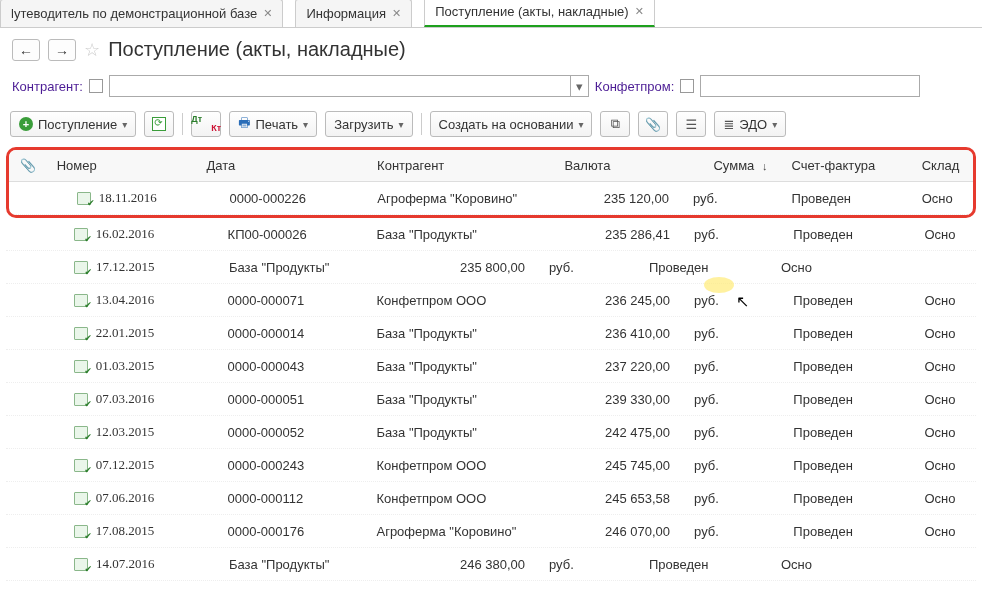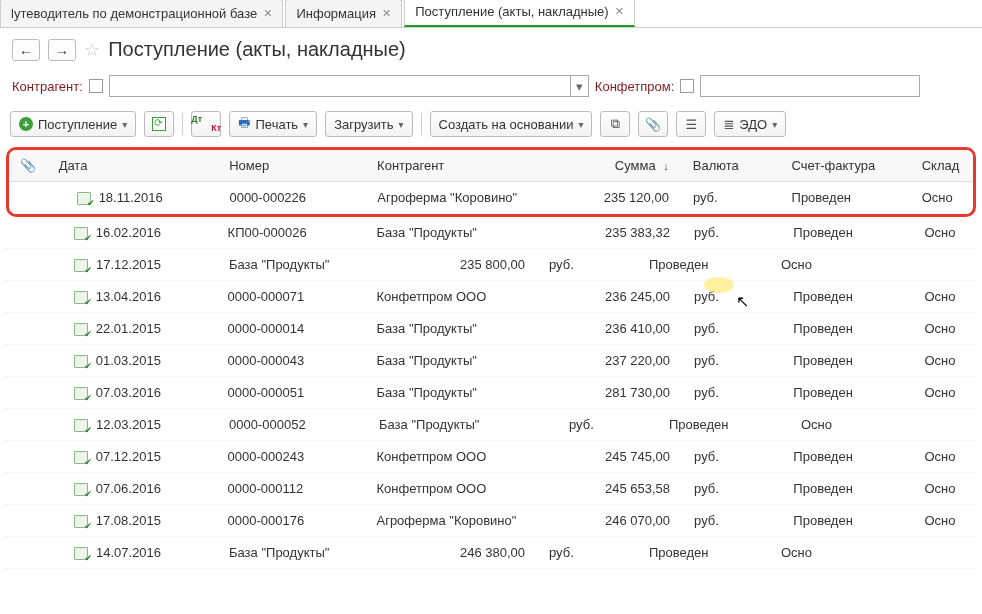--- a/index.html
+++ b/index.html
@@ -1,26 +1,26 @@
 <!DOCTYPE html>
 <html><head>
 <meta charset="utf-8">
 <style>
   * { box-sizing: border-box; margin: 0; padding: 0; }
   body { font-family: Arial, sans-serif; font-size: 13px; color: #333; background: #fff; width: 982px; height: 614px; overflow: hidden; position: relative; }
   .tabs { display: flex; border-bottom: 1px solid #ccc; height: 28px; align-items: flex-end; }
-  .tab { display: flex; align-items: center; padding: 6px 10px; border: 1px solid #ccc; border-bottom: none; margin-right: 2px; background: #f5f5f5; cursor: pointer; font-size: 13px; gap: 6px; border-top-left-radius: 3px; border-top-right-radius: 3px; }
+  .tab { display: flex; align-items: center; padding: 6px 10px; border: 1px solid #ccc; border-bottom: none; margin-right: 12px; background: #f5f5f5; cursor: pointer; font-size: 13px; gap: 6px; border-top-left-radius: 3px; border-top-right-radius: 3px; }
   .tab.active { background: #fff; border-bottom: 2px solid #1da01d; position: relative; z-index: 1; }
   .tab-close { color: #888; font-size: 11px; cursor: pointer; }
   .title-row { display: flex; align-items: center; padding: 10px 12px 10px 12px; gap: 8px; }
   .nav-btn { width: 28px; height: 22px; border: 1px solid #bbb; border-radius: 3px; background: #fdfdfd; display: flex; align-items: center; justify-content: center; cursor: pointer; font-size: 14px; }
   .star-icon { color: #ccc; font-size: 18px; }
   .page-title { font-size: 20px; font-weight: normal; color: #333; }
   .filter-row { display: flex; align-items: center; padding: 4px 12px 10px 12px; gap: 6px; font-size: 13px; }
-  .filter-label { color: #7f1d1d; }
+  .filter-label { color: #4c1d95; }
   .chk { width: 14px; height: 14px; border: 1px solid #999; background: #fff; }
   .filter-input { height: 22px; border: 1px solid #aaa; background: #fff; padding: 0 4px; display: flex; align-items: center; position: relative; }
   .filter-input.f1 { width: 480px; }
   .filter-input.f2 { width: 220px; }
   .filter-drop { position: absolute; right: 0; top: 0; height: 100%; width: 18px; border-left: 1px solid #aaa; display: flex; align-items: center; justify-content: center; cursor: pointer; color: #666; }
   .toolbar { display: flex; align-items: center; padding: 4px 10px 10px 10px; gap: 8px; flex-wrap: wrap; }
   .tbtn { height: 26px; border: 1px solid #bbb; border-radius: 3px; background: linear-gradient(#fff,#f3f3f3); display: flex; align-items: center; padding: 0 8px; gap: 5px; cursor: pointer; font-size: 13px; }
   .tbtn.icon-only { padding: 0; width: 30px; justify-content: center; }
   .tsep { width: 1px; height: 22px; background: #ccc; }
   .plus-circle { width: 14px; height: 14px; border-radius: 50%; background: #3a9d3a; color:#fff; display:flex; align-items:center; justify-content:center; font-size:11px; font-weight:bold; line-height:1; }
@@ -44,21 +44,21 @@
   .col-cur { width:100px; }
   .col-sf { width:132px; }
   .col-wh { width:60px; }
   .sort-arrow { font-size:11px; color:#444; margin-left:4px; }
   .tbody { }
   .trow { display:flex; align-items:center; border-bottom:1px dotted #eee; }
   .trow.first { }
   .row-icon { width:16px; height:14px; display:inline-block; position:relative; }
   .row-icon::before { content:""; position:absolute; width:12px; height:11px; border:1px solid #8ab78a; background:#eaf6ea; left:0; top:1px; border-radius:1px; }
   .row-icon::after { content:"✔"; position:absolute; right:-2px; bottom:-3px; font-size:9px; color:#2a7d2a; }
-  .td.col-date { display:flex; align-items:center; gap:6px; padding-left:28px; }
+  .td.col-date { display:flex; align-items:center; gap:6px; padding-left:28px;font-family:Liberation Serif, serif; }
   .cursor { position:absolute; left:736px; top:292px; font-size:16px; color:#000; pointer-events:none; }
   .hl { position:absolute; left:704px; top:277px; width:30px; height:16px; background: rgba(255,235,120,.7); border-radius:50%; pointer-events:none; }
   .th.col-date { padding-left:10px; }
   .rows-outer { margin: 0 6px; }
 </style>
 </head>
 <body>
 
 <div class="tabs">
   <div class="tab">
@@ -132,28 +132,28 @@
   <div class="tbtn">
     <span class="edo-icon">≣</span>
     <span>ЭДО</span>
     <span class="caret">▾</span>
   </div>
 </div>
 
 <div class="table-wrap">
   <div class="thead">
     <div class="th col-clip">📎</div>
+    <div class="th col-num">Номер</div>
     <div class="th col-date">Дата</div>
-    <div class="th col-num">Номер</div>
     <div class="th col-agent">Контрагент</div>
+    <div class="th col-cur">Валюта</div>
     <div class="th col-sum">
       <span>Сумма</span>
       <span class="sort-arrow">↓</span>
     </div>
-    <div class="th col-cur">Валюта</div>
     <div class="th col-sf">Счет-фактура</div>
     <div class="th col-wh">Склад</div>
   </div>
   <div class="trow first">
     <div class="td col-clip"></div>
     <div class="td col-date">
         <span class="row-icon"></span>
         <span>18.11.2016</span>
       </div>
     <div class="td col-num">0000-000226</div>
@@ -167,21 +167,21 @@
 
 <div class="tbody rows-outer" id="rest-rows">
     <div class="trow">
       <div class="td col-clip"></div>
       <div class="td col-date">
         <span class="row-icon"></span>
         <span>16.02.2016</span>
       </div>
       <div class="td col-num">КП00-000026</div>
       <div class="td col-agent">База "Продукты"</div>
-      <div class="td col-sum">235 383,32</div>
+      <div class="td col-sum">235 286,41</div>
       <div class="td col-cur">руб.</div>
       <div class="td col-sf">Проведен</div>
       <div class="td col-wh">Осно</div>
     </div>
     <div class="trow">
       <div class="td col-clip"></div>
       <div class="td col-date">
         <span class="row-icon"></span>
         <span>17.12.2015</span>
       </div>
@@ -231,33 +231,34 @@
       <div class="td col-wh">Осно</div>
     </div>
     <div class="trow">
       <div class="td col-clip"></div>
       <div class="td col-date">
         <span class="row-icon"></span>
         <span>07.03.2016</span>
       </div>
       <div class="td col-num">0000-000051</div>
       <div class="td col-agent">База "Продукты"</div>
-      <div class="td col-sum">281 730,00</div>
+      <div class="td col-sum">239 330,00</div>
       <div class="td col-cur">руб.</div>
       <div class="td col-sf">Проведен</div>
       <div class="td col-wh">Осно</div>
     </div>
     <div class="trow">
       <div class="td col-clip"></div>
       <div class="td col-date">
         <span class="row-icon"></span>
         <span>12.03.2015</span>
       </div>
       <div class="td col-num">0000-000052</div>
       <div class="td col-agent">База "Продукты"</div>
+      <div class="td col-sum">242 475,00</div>
       <div class="td col-cur">руб.</div>
       <div class="td col-sf">Проведен</div>
       <div class="td col-wh">Осно</div>
     </div>
     <div class="trow">
       <div class="td col-clip"></div>
       <div class="td col-date">
         <span class="row-icon"></span>
         <span>07.12.2015</span>
       </div>

